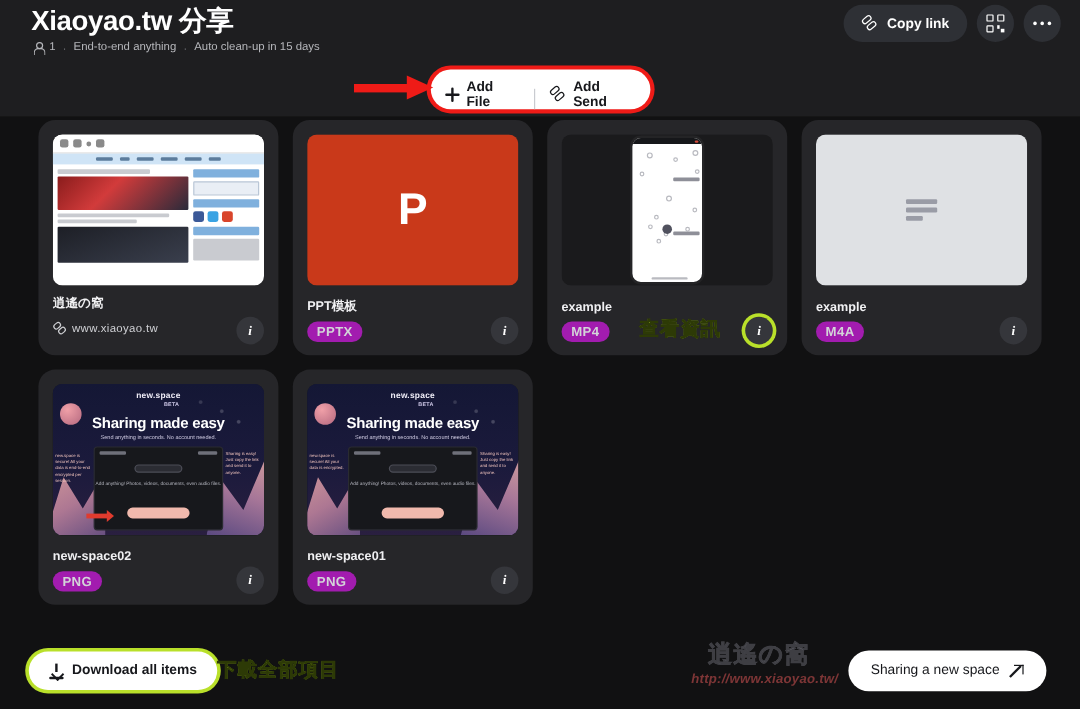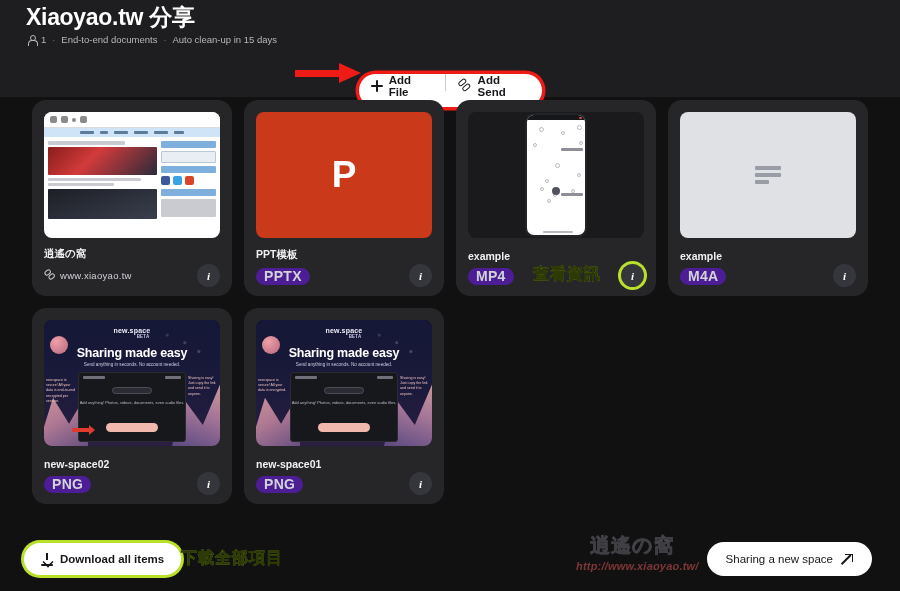--- a/index.html
+++ b/index.html
@@ -65,23 +65,23 @@
   .linkicon span {
     position: absolute; width: 8.5px; height: 5.4px;
     border: 1.5px solid currentColor; border-radius: 3px;
   }
   .linkicon .l1 { left: 0; top: 1.2px; transform: rotate(-40deg); }
   .linkicon .l2 { left: 4.2px; top: 6.2px; transform: rotate(-40deg); }
 
   
   .addbar-wrap { position: absolute; left: 0; top: 50px; width: 900px; height: 47px; background: #1e1e20; }
   .addpill {
-    position: absolute; left: 359px; top: 24px;
+    position: absolute; left: 359px; top: 8px;
     width: 183px; height: 33px; border-radius: 18px; background: #ffffff;
-    display: flex; align-items: flex-start; justify-content: center;
+    display: flex; align-items: flex-end; justify-content: center;
     box-shadow: 0 0 0 3.5px #ef1b17;
     cursor: pointer;
   }
   .addpill .seg {
     display: flex; align-items: center; gap: 6px;
     font-size: 11.5px; font-weight: bold; color: #17181c; padding: 0 12px;
   }
   .addpill .divider { width: 1px; height: 17px; background: #c9cbd0; }
   .plus { position: relative; width: 12px; height: 12px; }
   .plus::before, .plus::after { content: ""; position: absolute; background: #17181c; border-radius: 1px; }
@@ -114,22 +114,22 @@
   }
   .card-foot { position: absolute; left: 12px; right: 12px; bottom: 11px; }
   .card-title {
     font-size: 10.5px; font-weight: bold; color: #f0f0f2;
     white-space: nowrap; overflow: hidden; text-overflow: ellipsis;
     max-width: 135px;
   }
   .badge {
     display: inline-flex; align-items: center; gap: 4px;
     margin-top: 6px; height: 17px; padding: 0 8px;
-    border-radius: 9px; background: #4c1d95;
-    font-size: 14px; font-weight: bold; color: #d3d4d8; letter-spacing: .3px;
+    border-radius: 9px; background: #a21caf;
+    font-size: 11px; font-weight: bold; color: #d3d4d8; letter-spacing: .3px;
   }
   .badge.link-badge { background: transparent; padding: 0; font-size: 9.5px; color: #cfd0d4; font-weight: normal; }
   .badge .chain { color: #cfd0d4; width: 12px; height: 12px; position: relative; display:inline-block;}
   .badge .chain span { position:absolute; width:7px; height:4.5px; border:1.3px solid currentColor; border-radius:2.5px;}
   .badge .chain .c1{left:0;top:1px;transform:rotate(-40deg);}
   .badge .chain .c2{left:3.6px;top:5.2px;transform:rotate(-40deg);}
   .info-btn {
     position: absolute; right: 12px; bottom: 9px;
     width: 23px; height: 23px; border-radius: 50%; background: #35363b;
     display: flex; align-items: center; justify-content: center;
@@ -268,25 +268,50 @@
 
 <div class="app">
 
   <div class="header">
     <div class="title">Xiaoyao.tw 分享</div>
 
     <div class="submeta">
       <span class="person-ic"></span>
       <span>1</span>
       <span class="dot-sep">·</span>
-      <span>End-to-end documents</span>
+      <span>End-to-end anything</span>
       <span class="dot-sep">·</span>
       <span>Auto clean-up in 15 days</span>
     </div>
 
+    <div class="hdr-right">
+      <div class="pill-dark">
+        <span class="linkicon">
+            <span class="l1"></span>
+            <span class="l2"></span>
+          </span>
+        <span>Copy link</span>
+      </div>
+      <div class="icon-round">
+        <span class="qr">
+          <span class="b1"></span>
+            <span class="b2"></span>
+            <span class="b3"></span>
+          <span class="p1"></span>
+            <span class="p2"></span>
+        </span>
+      </div>
+      <div class="icon-round">
+        <span class="dots">
+            <i></i>
+            <i></i>
+            <i></i>
+          </span>
+      </div>
+    </div>
   </div>
 
   <div class="addbar-wrap">
     <div class="addpill">
       <div class="seg">
         <span class="plus"></span>
         <span>Add File</span>
       </div>
       <div class="divider"></div>
       <div class="seg">

